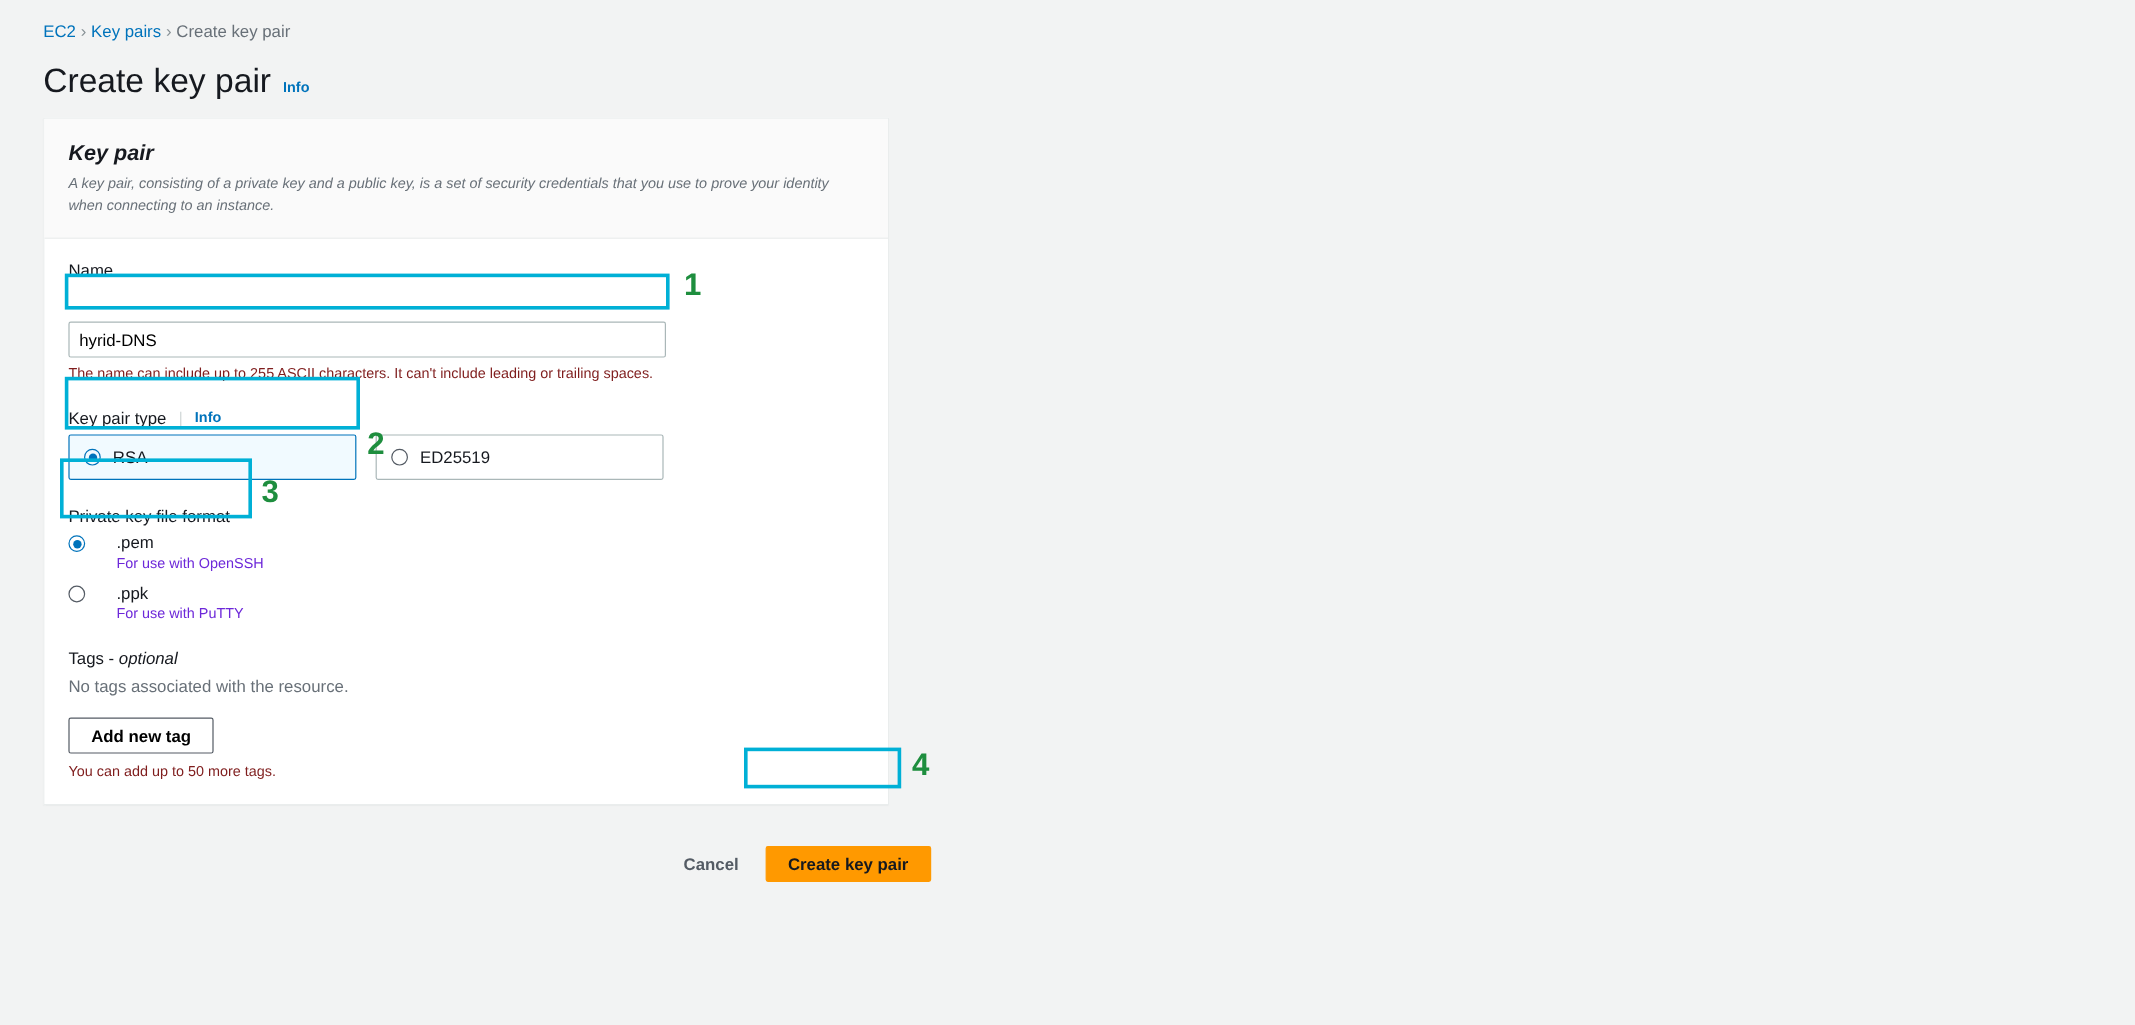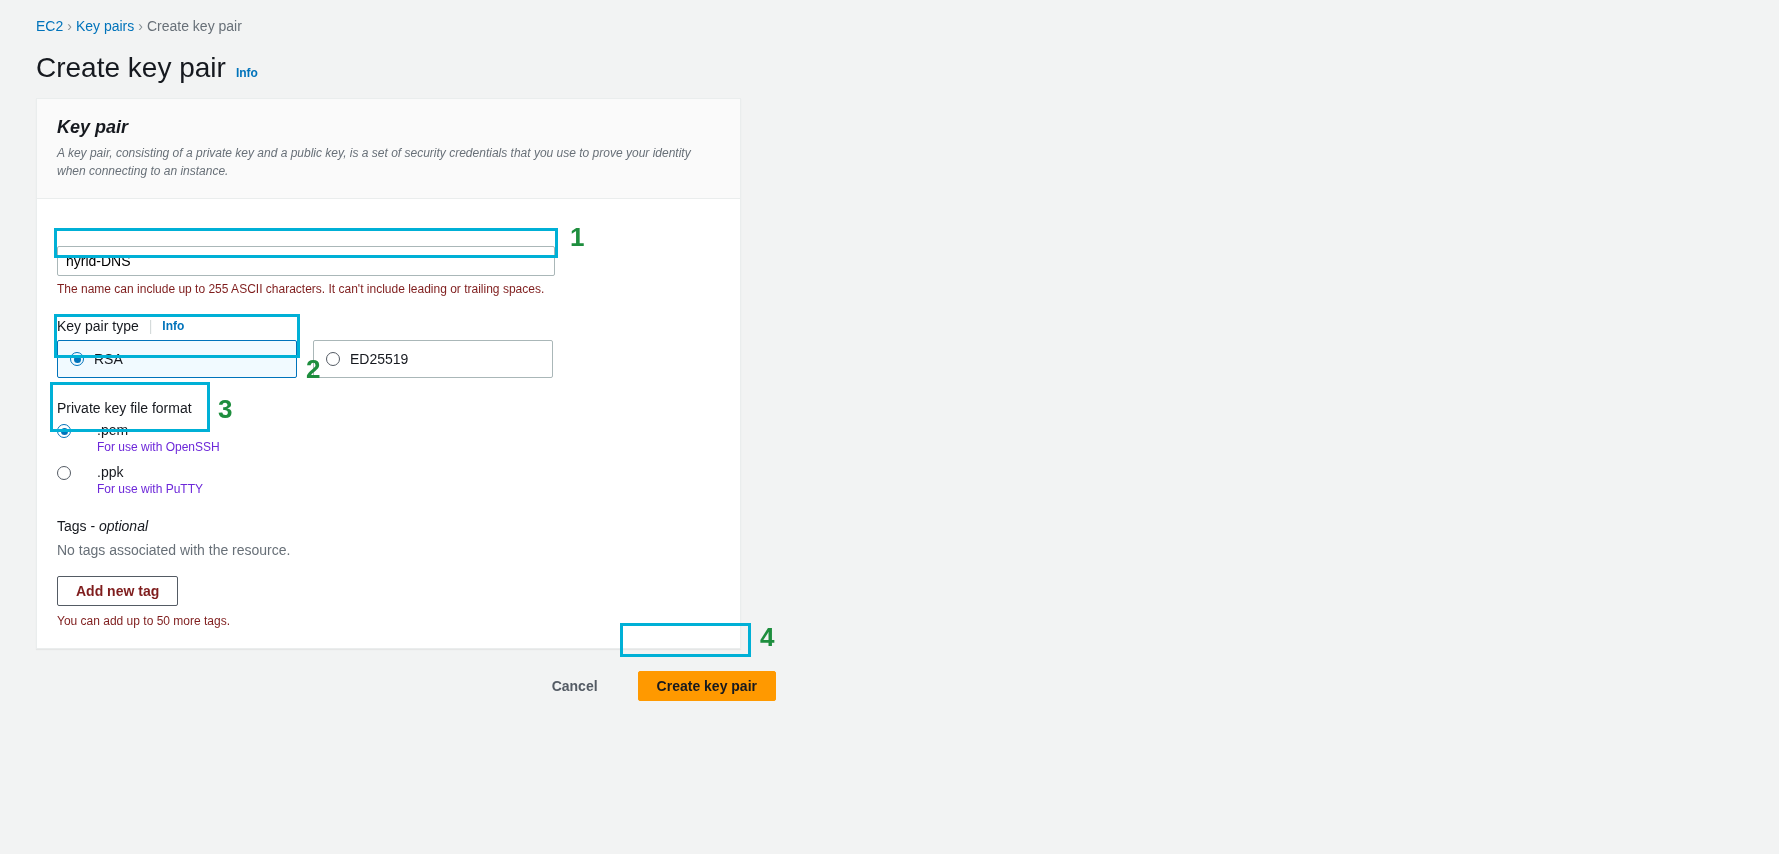--- a/index.html
+++ b/index.html
@@ -142,38 +142,38 @@
   .radio-row .rlabel { font-size: 14px; }
   .radio-row .rdesc { font-size: 12px; color: #6d28d9; margin-top: 2px; }
   .tags-head { font-size: 14px; }
   .tags-head em { font-style: italic; }
   .tags-desc { color: #687078; margin-top: 8px; margin-bottom: 18px;}
   .btn {
     display: inline-block;
     padding: 6px 18px;
     border: 1px solid #545b64;
     background: #fff;
-    color: #7f1d1d;
+    color: #000000;
     font-weight: 700;
     border-radius: 2px;
     cursor: pointer;
     font-size: 14px;
   }
   .btn-primary {
     background: #ff9900;
     border-color: #ff9900;
     color: #16191f;
   }
   .footer-actions {
     width: 740px;
     display:flex;
     justify-content:flex-end;
     align-items:center;
-    gap: 40px;
-    margin-top: 22px;
+    gap: 22px;
+    margin-top: 34px;
   }
   .footer-actions .cancel {
     background:none;
     border:none;
     color:#545b64;
     font-weight:700;
     cursor:pointer;
     font-size:14px;
   }
   
@@ -209,20 +209,21 @@
   </h1>
 
   <div class="content-wrap">
     <div class="panel">
       <div class="panel-header">
         <h2>Key pair</h2>
         <p>A key pair, consisting of a private key and a public key, is a set of security credentials that you use to prove your identity when connecting to an instance.</p>
       </div>
       <div class="panel-body">
         <div class="field">
+          <div class="field-label">Name</div>
           <input class="text-input" type="text" value="hyrid-DNS" style="">
           <div class="helper">The name can include up to 255 ASCII characters. It can't include leading or trailing spaces.</div>
         </div>
 
         <div class="field">
           <div class="field-label">
             <span>Key pair type</span>
             <span class="divider">|</span>
             <a href="#" class="info-link">Info</a>
           </div>

